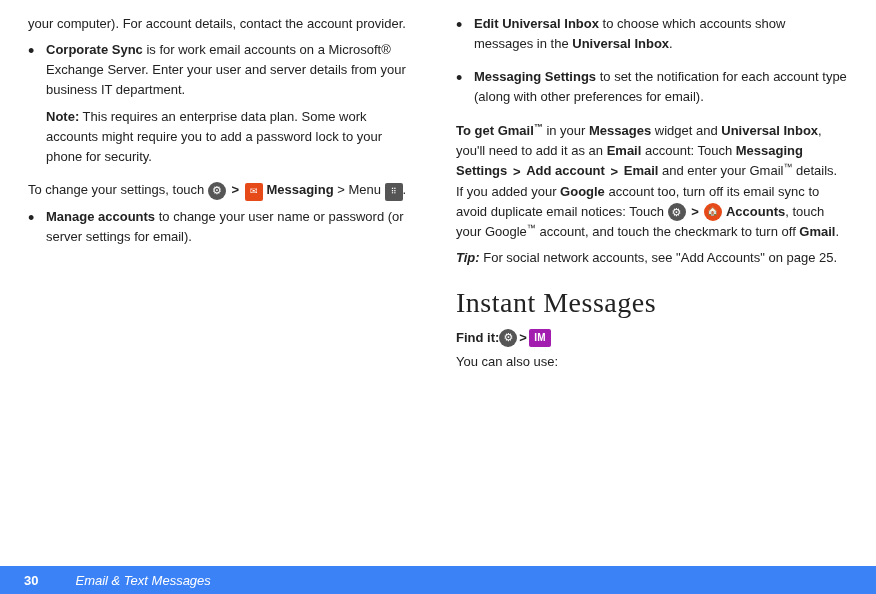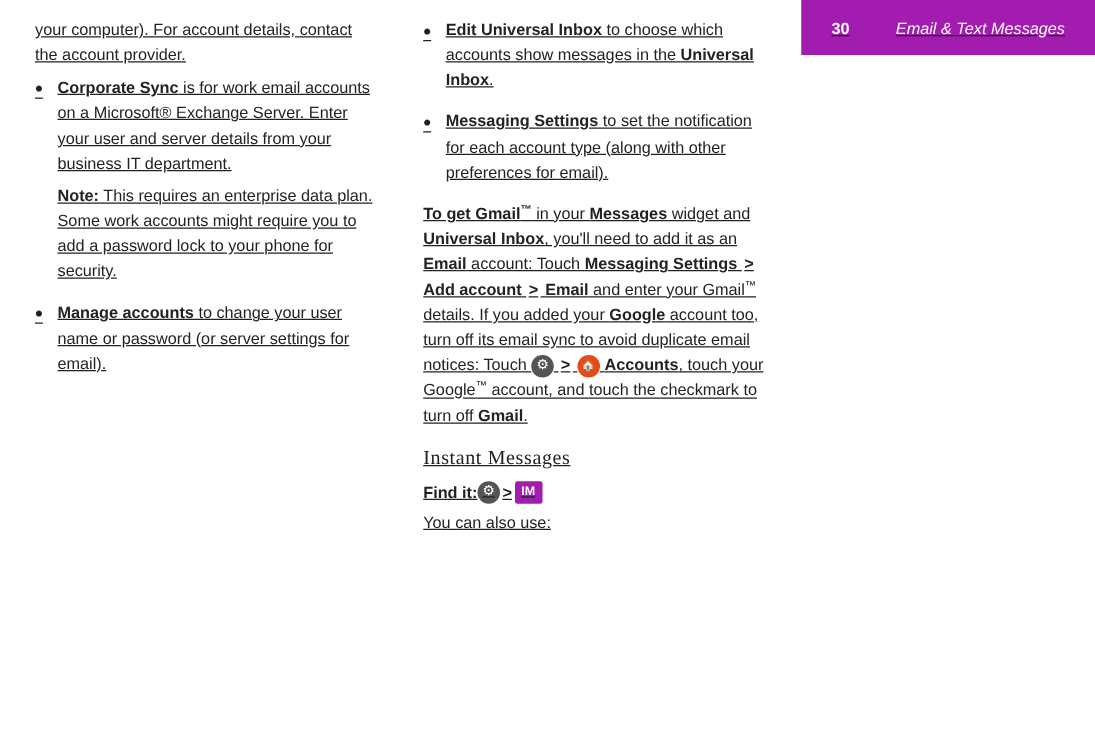--- a/index.html
+++ b/index.html
@@ -7,23 +7,22 @@
       width: 876px;
       height: 594px;
       background: #ffffff;
       font-family: 'Arial', sans-serif;
       font-size: 13.5px;
       color: #222;
       overflow: hidden;
     }
     .page {
       display: flex;
-      flex-direction: row;
+      flex-direction: column;
       height: 100%;
-      text-decoration: underline;
     }
     .content-area {
       display: flex;
       flex: 1;
       padding: 10px 0 0 0;
       overflow: hidden;
     }
     .left-column {
       width: 50%;
       padding: 4px 22px 10px 28px;
@@ -32,23 +31,23 @@
       color: #222;
     }
     .right-column {
       width: 50%;
       padding: 4px 28px 10px 18px;
       font-size: 13px;
       line-height: 1.55;
       color: #222;
     }
     .footer-bar {
-      background: #a21caf;
-      color: #fff;
-      height: 44px;
+      background: #3b82f6;
+      color: #fff;
+      height: 28px;
       display: flex;
       align-items: center;
       padding: 0 24px;
       font-size: 13px;
       font-weight: bold;
     }
     .footer-bar .page-num {
       font-weight: bold;
       margin-right: 18px;
     }
@@ -74,21 +73,21 @@
     .bold { font-weight: bold; text-align: center; }
     .indent-block {
       margin-left: 18px;
       margin-top: 4px;
       margin-bottom: 4px;
     }
     .note-label { font-weight: bold; }
     .tip-label { font-weight: bold; font-style: italic; color: #222; }
     .section-heading {
       font-family: 'Georgia', serif;
-      font-size: 16px;
+      font-size: 28px;
       font-weight: normal;
       color: #222;
       margin: 12px 0 4px 0;
       letter-spacing: 0.5px;
     }
     .find-it-line {
       display: flex;
       align-items: center;
       gap: 0;
       margin-bottom: 4px;
@@ -172,20 +171,29 @@
         <div class="bullet-content">
           <p>
             <span class="bold">Corporate Sync</span><span> is for work email accounts on a Microsoft® Exchange Server. Enter your user and server details from your business IT department.</span>
           </p>
           <p>
             <span class="note-label">Note:</span><span> This requires an enterprise data plan. Some work accounts might require you to add a password lock to your phone for security.</span>
           </p>
         </div>
       </div>
 
+      <p>
+        <span>To change your settings, touch </span>
+        <span class="gear-icon">⚙</span>
+        <span class="gt-sym">&gt;</span>
+        <span class="icon-msg">✉</span>
+        <span class="bold">Messaging</span>
+        <span> &gt; Menu </span>
+        <span class="icon-grid">⠿</span>.
+      </p>
 
       <div class="bullet-item">
         <span class="bullet-dot">•</span>
         <div class="bullet-content">
           <p>
             <span class="bold">Manage accounts</span><span> to change your user name or password (or server settings for email).</span>
           </p>
         </div>
       </div>
 
@@ -212,20 +220,23 @@
       </div>
 
       <p>
         <span class="bold">To get Gmail</span><span class="bold tm">™</span><span> in your </span><span class="bold">Messages</span><span> widget and </span><span class="bold">Universal Inbox</span><span>, you'll need to add it as an </span><span class="bold">Email</span><span> account: Touch </span><span class="bold">Messaging Settings</span> <span class="gt-sym bold">&gt;</span> <span class="bold">Add account</span> <span class="gt-sym bold">&gt;</span> <span class="bold">Email</span><span> and enter your Gmail</span><span class="tm">™</span><span> details. If you added your </span><span class="bold">Google</span><span> account too, turn off its email sync to avoid duplicate email notices: Touch </span>
         <span class="gear-icon">⚙</span>
         <span class="gt-sym">&gt;</span>
         <span class="accounts-icon">🏠</span>
         <span class="bold">Accounts</span><span>, touch your Google</span><span class="tm">™</span><span> account, and touch the checkmark to turn off </span><span class="bold">Gmail</span>.
       </p>
 
+      <p style="margin-top:6px;">
+        <span class="tip-label">Tip:</span><span> For social network accounts, see "Add Accounts" on page 25.</span>
+      </p>
 
       <div class="section-heading">
         <span>Instant Messages</span>
       </div>
 
       <div class="find-it-line">
         <span class="bold">Find it:</span>
         <span class="gear-icon">⚙</span>
         <span class="gt-sym">&gt;</span>
         <span class="im-icon">IM</span>

